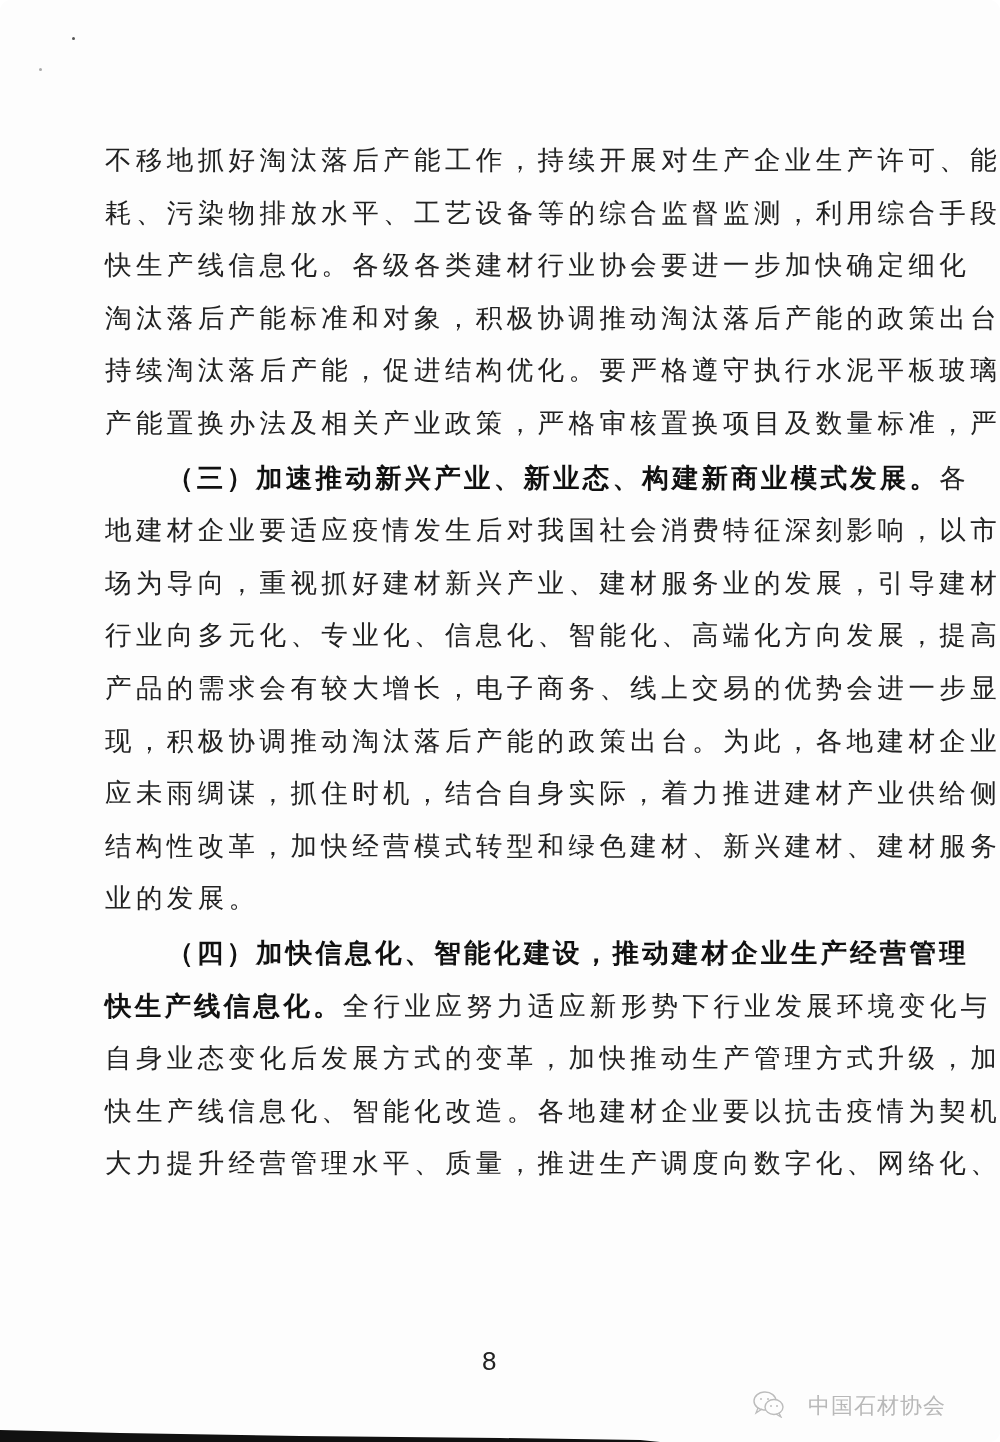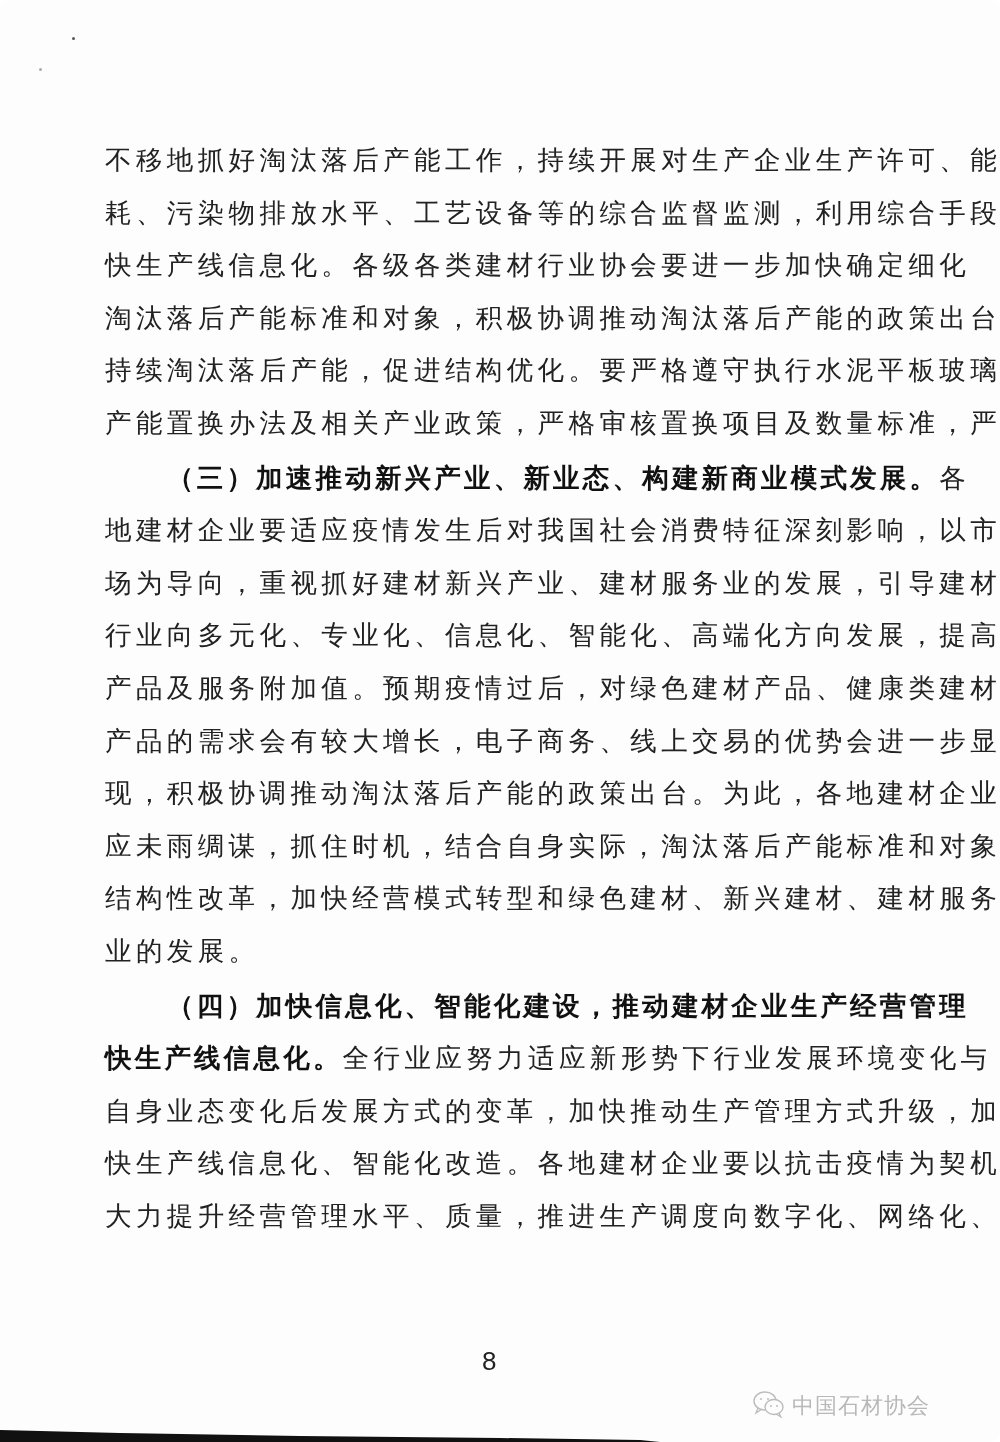--- a/index.html
+++ b/index.html
@@ -53,21 +53,21 @@
       font-family: "Liberation Sans", sans-serif;
       font-size: 26px;
       color: #222;
     }
     .watermark {
       position: absolute;
       left: 752px;
       top: 1390px;
       display: flex;
       align-items: center;
-      gap: 6px;
+      gap: 22px;
       color: #b5b5b5;
     }
     .watermark-text {
       font-family: "DejaVu Sans", sans-serif;
       font-size: 22px;
       letter-spacing: 1px;
       color: #b8b8b8;
     }
     .scan-edge {
       position: absolute;
@@ -96,24 +96,23 @@
       <div class="line">产能置换办法及相关产业政策，严格审核置换项目及数量标准，严</div>
     </div>
 
     <div>
       <div class="line indent gap">
         <span class="bold">（三）加速推动新兴产业、新业态、构建新商业模式发展。</span><span>各</span>
       </div>
       <div class="line">地建材企业要适应疫情发生后对我国社会消费特征深刻影响，以市</div>
       <div class="line">场为导向，重视抓好建材新兴产业、建材服务业的发展，引导建材</div>
       <div class="line">行业向多元化、专业化、信息化、智能化、高端化方向发展，提高</div>
-      <div class="line">产品及服务附加值。预期疫情过后，对绿色建材产品、健康类建材</div>
       <div class="line">产品的需求会有较大增长，电子商务、线上交易的优势会进一步显</div>
       <div class="line">现，积极协调推动淘汰落后产能的政策出台。为此，各地建材企业</div>
-      <div class="line">应未雨绸谋，抓住时机，结合自身实际，淘汰落后产能标准和对象</div>
+      <div class="line">应未雨绸谋，抓住时机，结合自身实际，着力推进建材产业供给侧</div>
       <div class="line">结构性改革，加快经营模式转型和绿色建材、新兴建材、建材服务</div>
       <div class="line">业的发展。</div>
     </div>
 
     <div>
       <div class="line indent gap">
         <span class="bold">（四）加快信息化、智能化建设，推动建材企业生产经营管理</span>
       </div>
       <div class="line">
         <span class="bold">快生产线信息化。</span><span>全行业应努力适应新形势下行业发展环境变化与</span>

